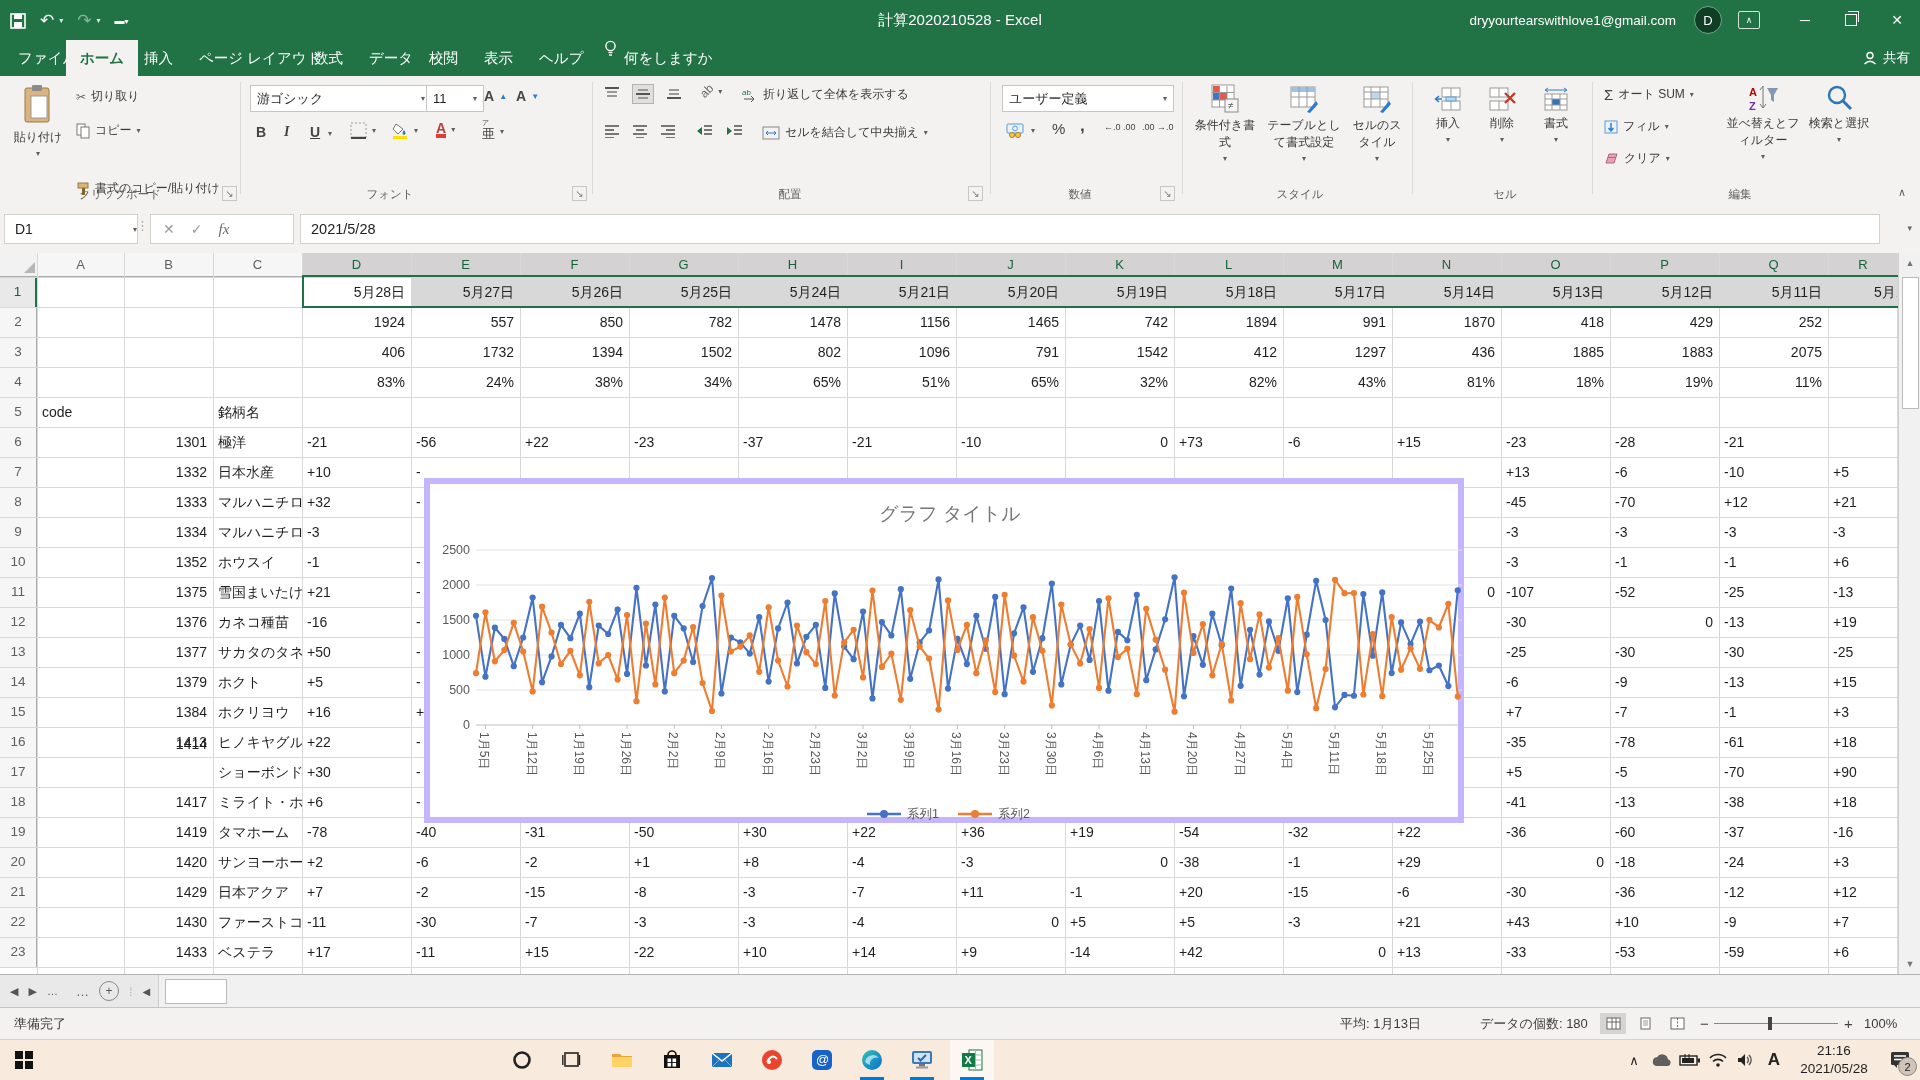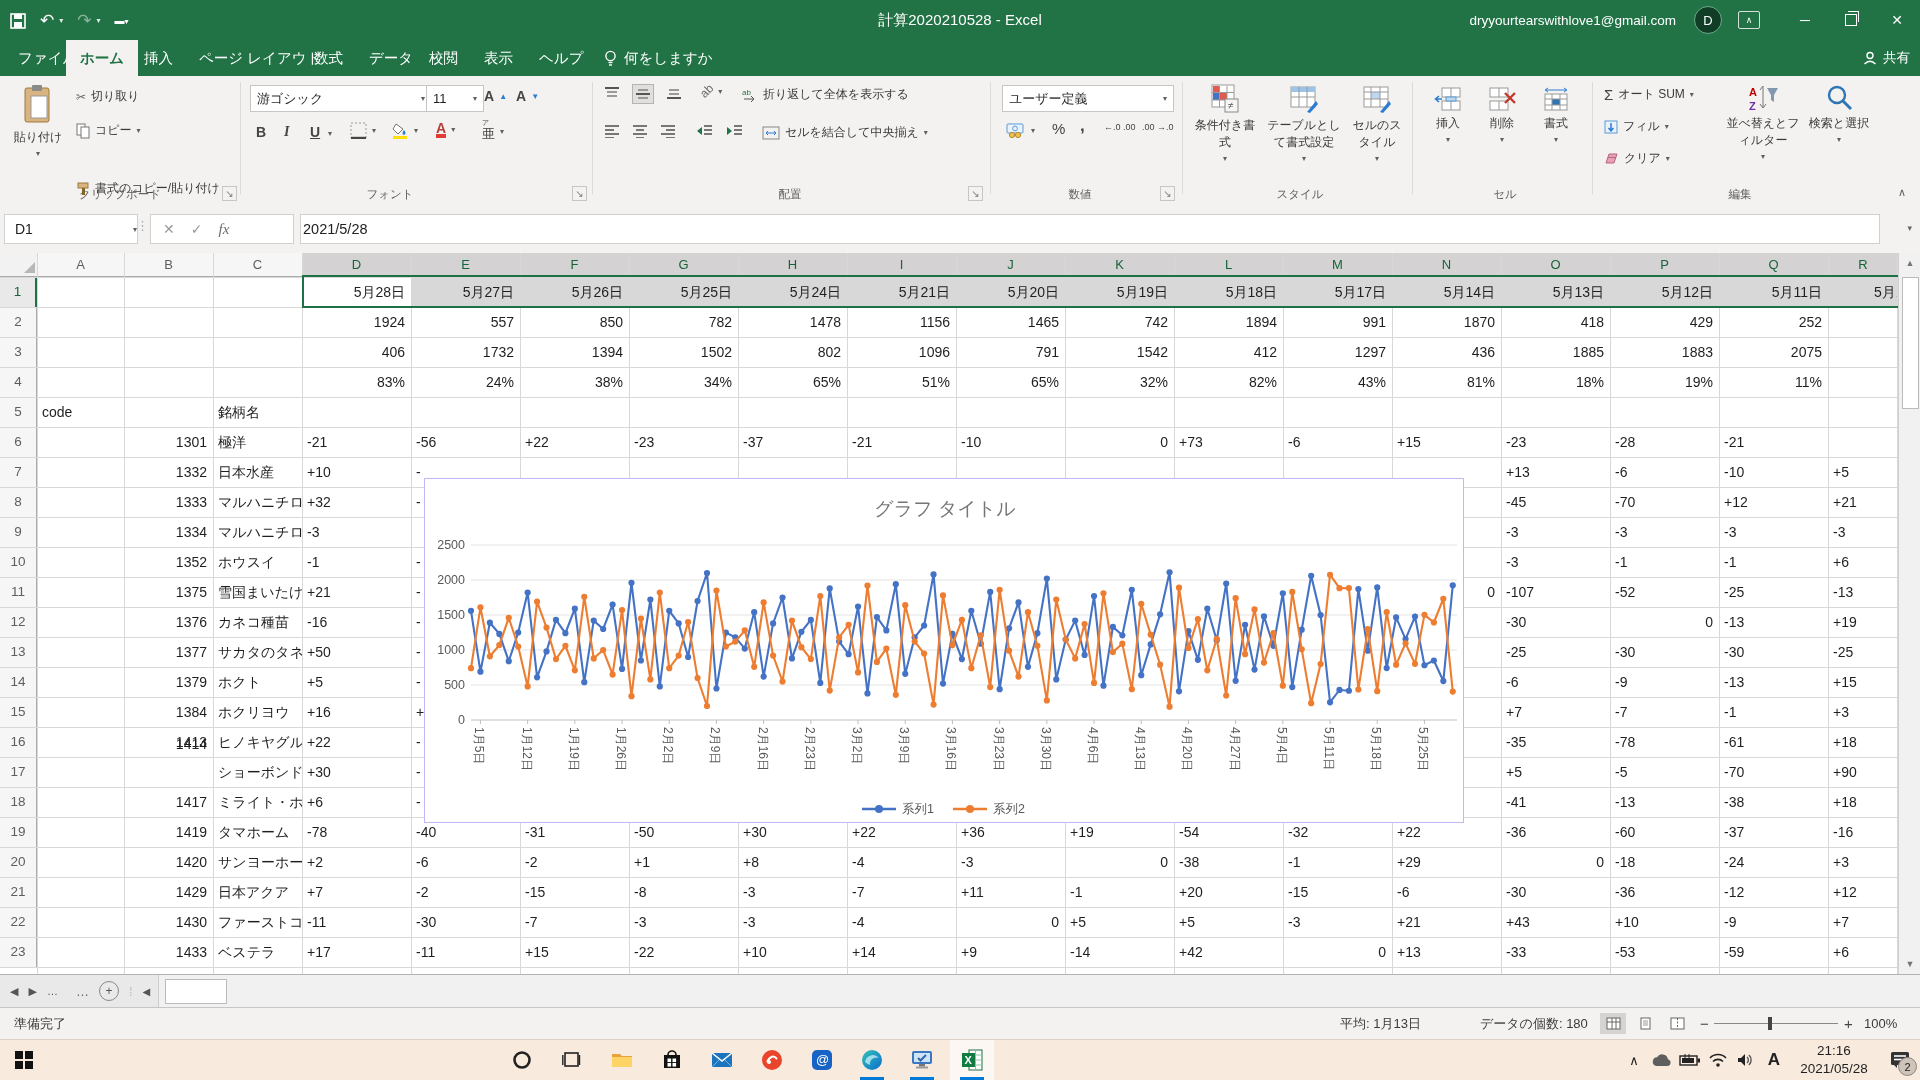--- a/index.html
+++ b/index.html
@@ -17,21 +17,21 @@
     font-size:13px;display:flex;align-items:center;justify-content:center;margin-right:16px;}
   .ribbonopts{width:20px;height:16px;border:1px solid rgba(255,255,255,.8);border-radius:2px;margin-right:22px;
     display:flex;align-items:center;justify-content:center;font-size:9px;}
   .wbtn{width:46px;height:40px;display:flex;align-items:center;justify-content:center;font-size:14px;}
   .restore-ic{width:10px;height:10px;border:1px solid #fff;position:relative;}
   .restore-ic:before{content:"";position:absolute;left:2px;top:-4px;width:10px;height:10px;border:1px solid #fff;border-left:none;border-bottom:none;}
   
   .tabrow{position:absolute;left:0;top:40px;width:1920px;height:36px;background:#217346;color:#fff;font-size:14.5px;}
   .rtab{position:absolute;top:0;height:36px;line-height:36px;padding:0 14px;}
   .rtab.active{background:#f3f2f1;color:#217346;font-weight:bold;}
-  .tellme{display:flex;align-items:center;gap:7px;}
+  .tellme{display:flex;gap:7px;}
   .share{position:absolute;right:10px;top:0;height:36px;display:flex;align-items:center;gap:6px;font-size:13.5px;}
   
   .ribbon{position:absolute;left:0;top:76px;width:1920px;height:129px;background:#f3f2f1;border-bottom:1px solid #d2d0ce;font-size:12px;color:#3b3a39;}
   .glabel{position:absolute;bottom:3px;font-size:11.5px;color:#605e5c;text-align:center;}
   .launcher{position:absolute;bottom:4px;font-size:10px;color:#7a7876;width:13px;height:13px;border:1px solid #c8c6c4;
     display:flex;align-items:center;justify-content:center;line-height:1;}
   .gsep{position:absolute;top:6px;height:112px;width:1px;background:#dddbd9;}
   .rbtn-big{position:absolute;display:flex;flex-direction:column;align-items:center;gap:3px;text-align:center;}
   .rbtn-sm{position:absolute;display:flex;align-items:center;gap:5px;white-space:nowrap;color:#3b3a39;}
   .dd{font-size:8px;color:#605e5c;}
@@ -40,21 +40,21 @@
   .ribbon .txtbtn{font-size:14px;font-weight:bold;color:#444;}
   .ic{display:inline-block;vertical-align:middle;}
   .collapse{position:absolute;right:14px;bottom:6px;font-size:11px;color:#605e5c;}
   
   .fbar{position:absolute;left:0;top:205px;width:1920px;height:48px;background:#f3f2f1;border-bottom:1px solid #d2d0ce;}
   .namebox{position:absolute;left:4px;top:9px;width:122px;height:28px;background:#fff;border:1px solid #d2d0ce;
     font-size:14px;color:#222;display:flex;align-items:center;padding-left:10px;justify-content:space-between;}
   .fbtns{position:absolute;left:150px;top:9px;height:28px;display:flex;align-items:center;gap:16px;color:#9a9a9a;font-size:14px;background:#fff;border:1px solid #d2d0ce;padding:0 12px;width:118px;}
   .fx{font-family:"Liberation Serif","DejaVu Serif",serif;font-style:italic;color:#6d6d6d;font-size:15px;}
   .fvalue{position:absolute;left:300px;top:9px;right:40px;height:28px;background:#fff;border:1px solid #d2d0ce;
-    font-size:14.5px;color:#222;display:flex;align-items:center;padding-left:2px;}
+    font-size:14.5px;color:#222;display:flex;align-items:center;padding-left:10px;}
   .fexpand{position:absolute;right:8px;top:18px;font-size:9px;color:#666;}
   
   .gridwrap{position:absolute;left:0;top:253px;width:1898px;height:721px;background:#fff;overflow:hidden;}
   .hcell{position:absolute;top:0;height:24px;box-sizing:border-box;background:#f6f6f6;border-bottom:1px solid #ababab;
     text-align:center;font-size:13px;color:#5e5e5e;line-height:23px;}
   .hcell.sel{background:#d4d2d2;color:#17643a;border-bottom:2px solid #1e7145;}
   .corner{position:absolute;left:0;top:0;width:37px;height:24px;background:#f2f2f2;border-bottom:1px solid #ababab;box-sizing:border-box;}
   .corner:after{content:"";position:absolute;right:2px;bottom:3px;border-left:11px solid transparent;border-bottom:11px solid #b9b7b5;}
   .rowhdr{position:absolute;left:0;width:37px;height:30px;box-sizing:border-box;background:#f6f6f6;border-right:1px solid #ababab;
     text-align:center;font-size:13.5px;color:#5e5e5e;line-height:29px;}
@@ -65,21 +65,21 @@
   .cell.selbg{background:#d8d8d8;}
   .cell.activecell{background:#ffffff;}
   .vline{position:absolute;top:0;width:1px;background:#d8d8d8;z-index:2;}
   .hline{position:absolute;left:0;width:1898px;height:1px;background:#d8d8d8;z-index:2;}
   .selborder{position:absolute;background:#1e7145;z-index:5;}
   
   .vsb{position:absolute;left:1898px;top:253px;width:22px;height:721px;background:#f1f1f1;border-left:1px solid #d2d0ce;box-sizing:border-box;}
   .vsb .arr{position:absolute;left:0;width:22px;height:20px;color:#767676;font-size:9px;text-align:center;line-height:20px;}
   .vsb .thumb{position:absolute;left:3px;top:24px;width:15px;height:130px;background:#fff;border:1px solid #bdbbb9;}
   
-  .chartbox{position:absolute;left:424px;top:478px;width:1040px;height:345px;background:#fff;border:1px solid #c4b5fd;box-sizing:border-box;z-index:10;}
+  .chartbox{position:absolute;left:424px;top:478px;width:1040px;height:345px;background:#fff;border:6px solid #c4b5fd;box-sizing:border-box;z-index:10;}
   
   .tabbar{position:absolute;left:0;top:974px;width:1920px;height:33px;background:#e9e9e9;border-top:1px solid #b5b3b1;box-sizing:border-box;display:flex;align-items:stretch;font-size:13px;}
   .tnav{display:flex;align-items:center;gap:10px;padding:0 10px;color:#555;font-size:11px;}
   .stab{display:flex;align-items:center;padding:0 13px;border-right:1px solid #c9c7c5;white-space:nowrap;box-sizing:border-box;}
   .stab.active{font-weight:bold;border-bottom:3px solid #217346;}
   .stab.clip{max-width:40px;overflow:hidden;}
   .taddons{display:flex;align-items:center;gap:10px;padding:0 8px;color:#666;}
   .plusbtn{width:18px;height:18px;border:1px solid #8a8886;border-radius:50%;display:flex;align-items:center;justify-content:center;font-size:12px;color:#555;}
   .hsb-track{flex:1;background:#f1f1f1;position:relative;border-left:1px solid #cfcdcb;}
   .hsb-thumb{position:absolute;left:6px;top:4px;width:60px;height:23px;background:#fff;border:1px solid #bdbbb9;}

